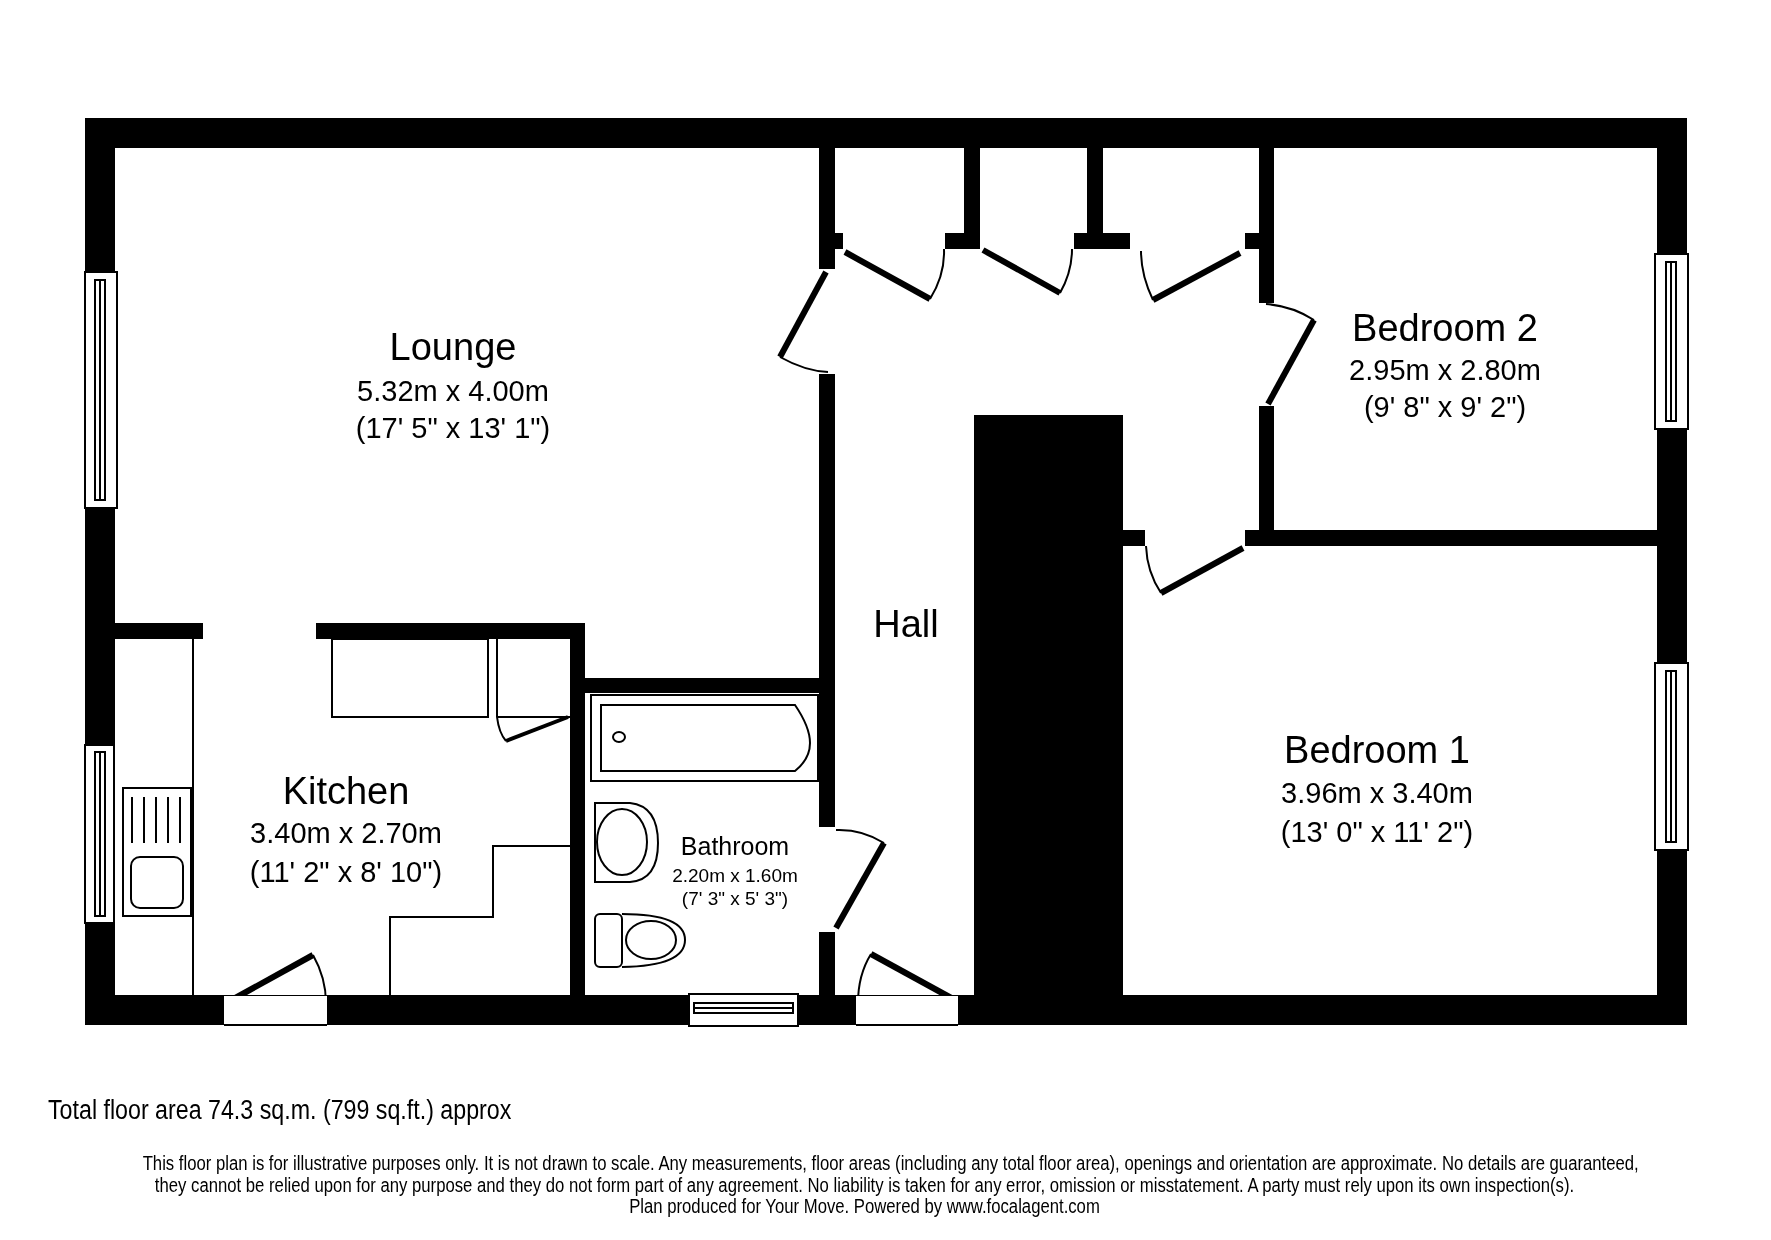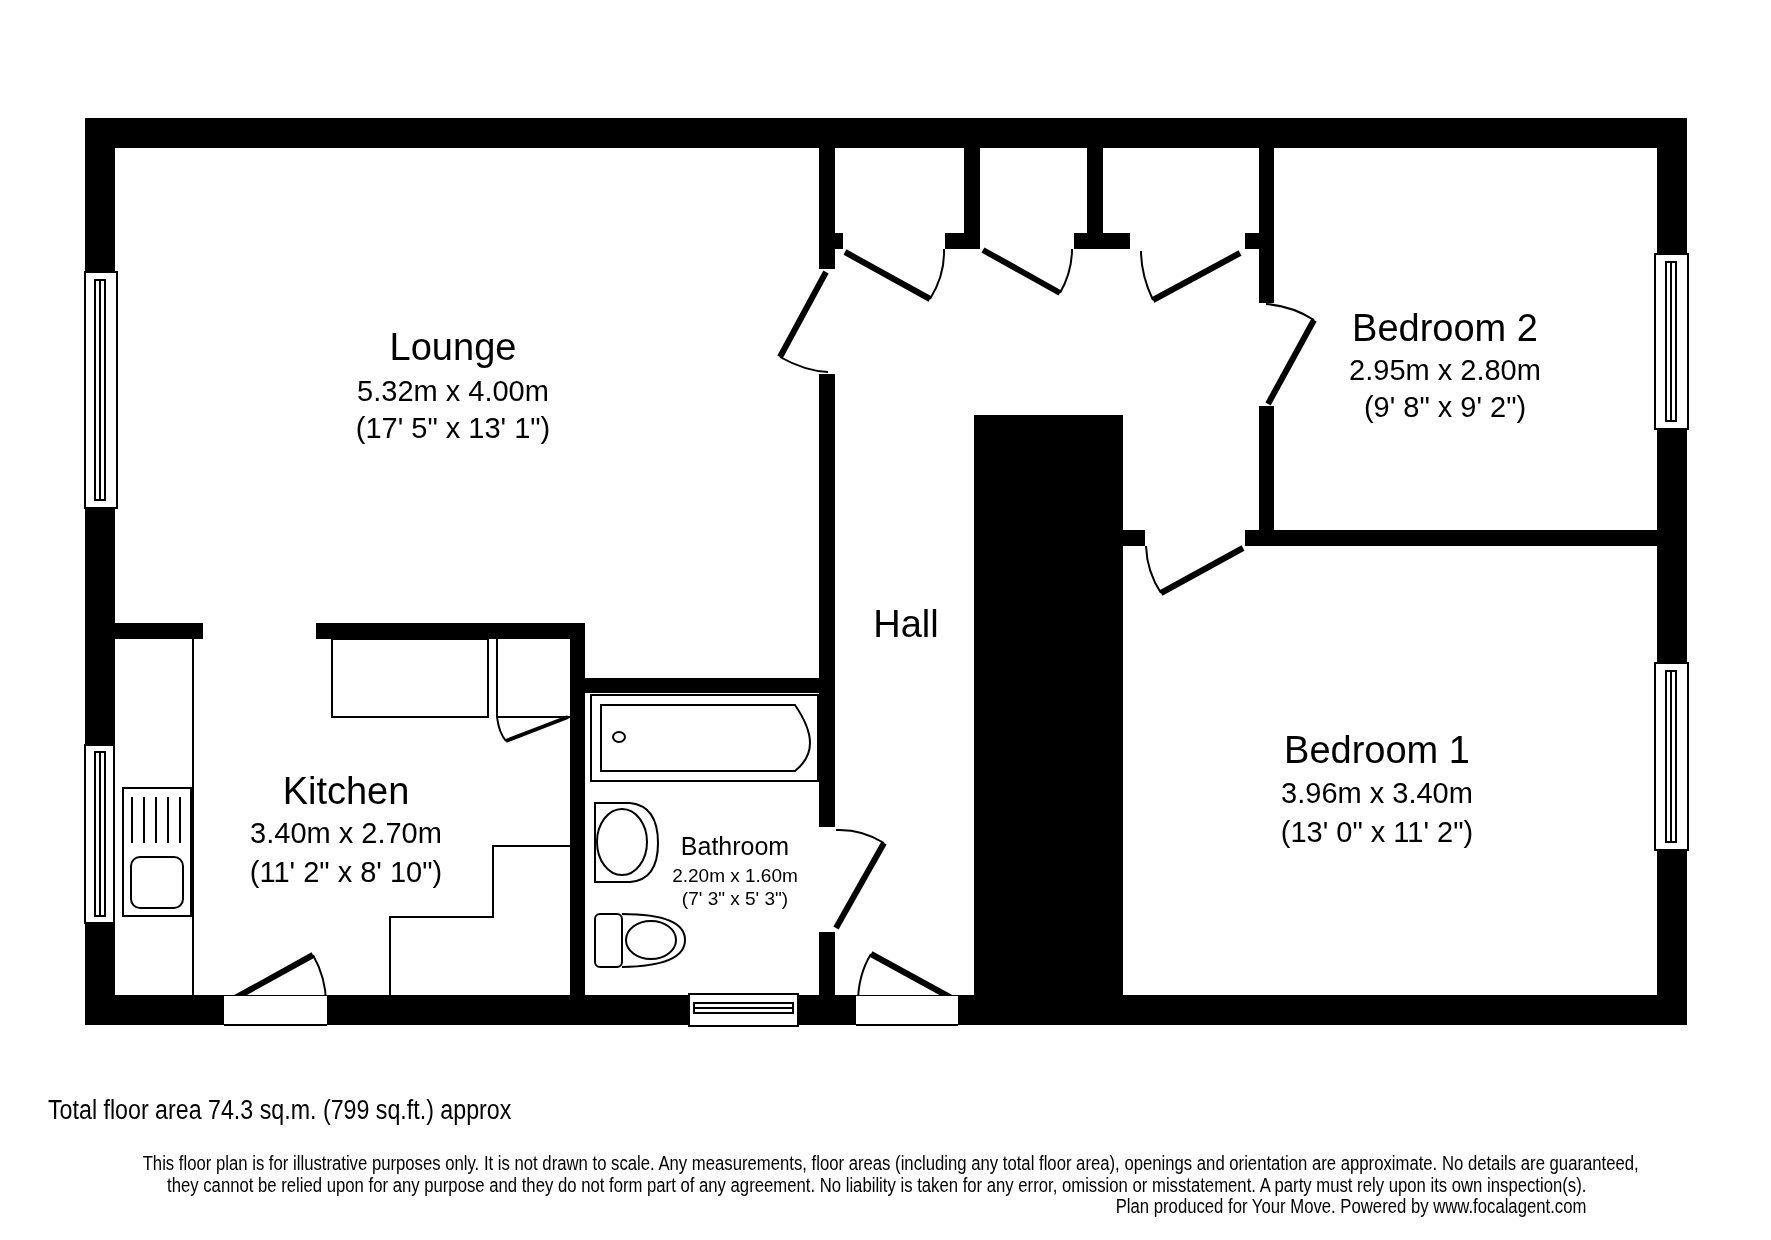--- a/index.html
+++ b/index.html
@@ -8,21 +8,21 @@
   .wall { fill: #000; }
   .thin { fill: none; stroke: #000; stroke-width: 2; }
   .door-leaf { stroke: #000; stroke-width: 6; fill: none; }
   .door-arc { stroke: #000; stroke-width: 2; fill: none; }
   .win { fill: #fff; stroke: #000; stroke-width: 2; }
   .room-name { font-family: "Liberation Sans", sans-serif; font-size: 38px; fill: #000; }
   .room-dim { font-family: "Liberation Sans", sans-serif; font-size: 29px; fill: #000; }
   .room-name-sm { font-family: "Liberation Sans", sans-serif; font-size: 25px; fill: #000; }
   .room-dim-sm { font-family: "Liberation Sans", sans-serif; font-size: 19px; fill: #000; }
   .total-area { position: absolute; left: 48px; top: 1095px; font-size: 27px; white-space: nowrap; transform: scaleX(0.86); transform-origin: left top; }
-  .disclaimer { position: absolute; left: 0; top: 1153px; width: 1729px; text-align: right; font-size: 20px; line-height: 21.5px; }
+  .disclaimer { position: absolute; left: 0; top: 1153px; width: 1729px; text-align: center; font-size: 20px; line-height: 21.5px; }
   .disclaimer div { white-space: nowrap; transform: scaleX(0.835); transform-origin: center top; }
 </style>
 </head>
 <body>
 
 <svg id="plan" width="1771" height="1240" viewBox="0 0 1771 1240" xmlns="http://www.w3.org/2000/svg">
 
   <g>
 
     <rect class="wall" x="85" y="118" width="1602" height="30"></rect>

